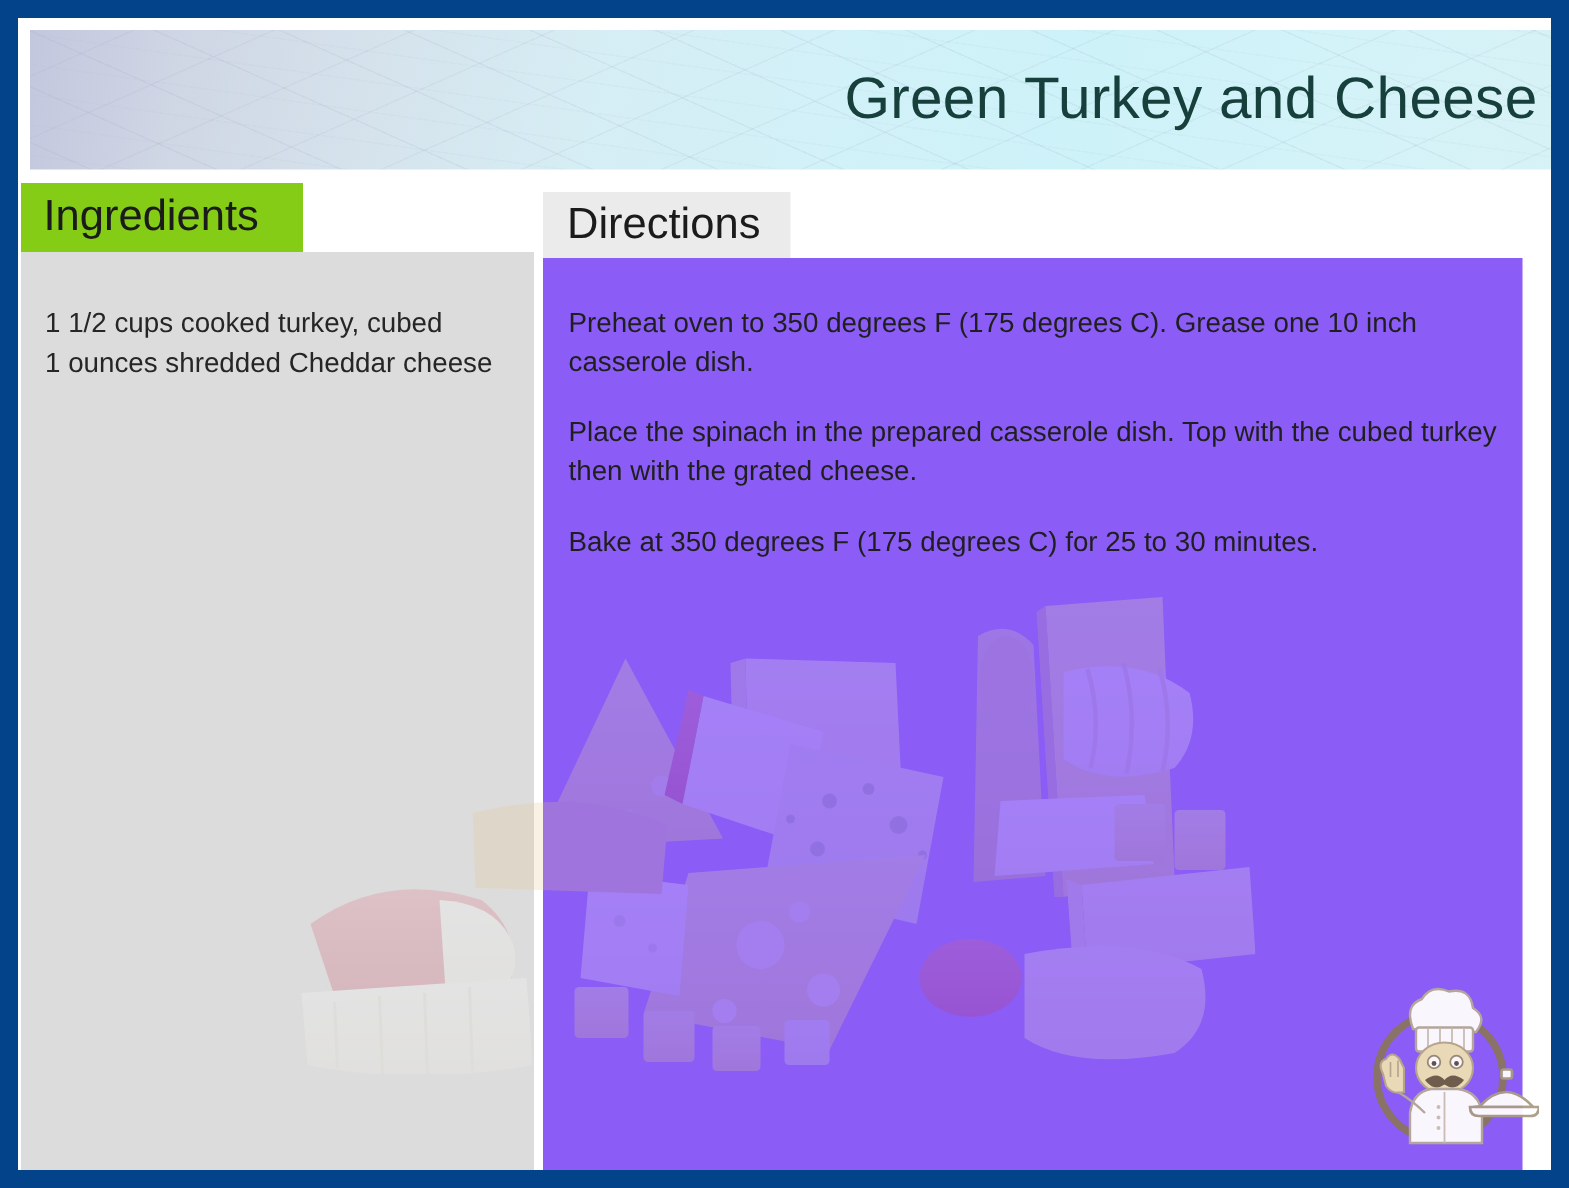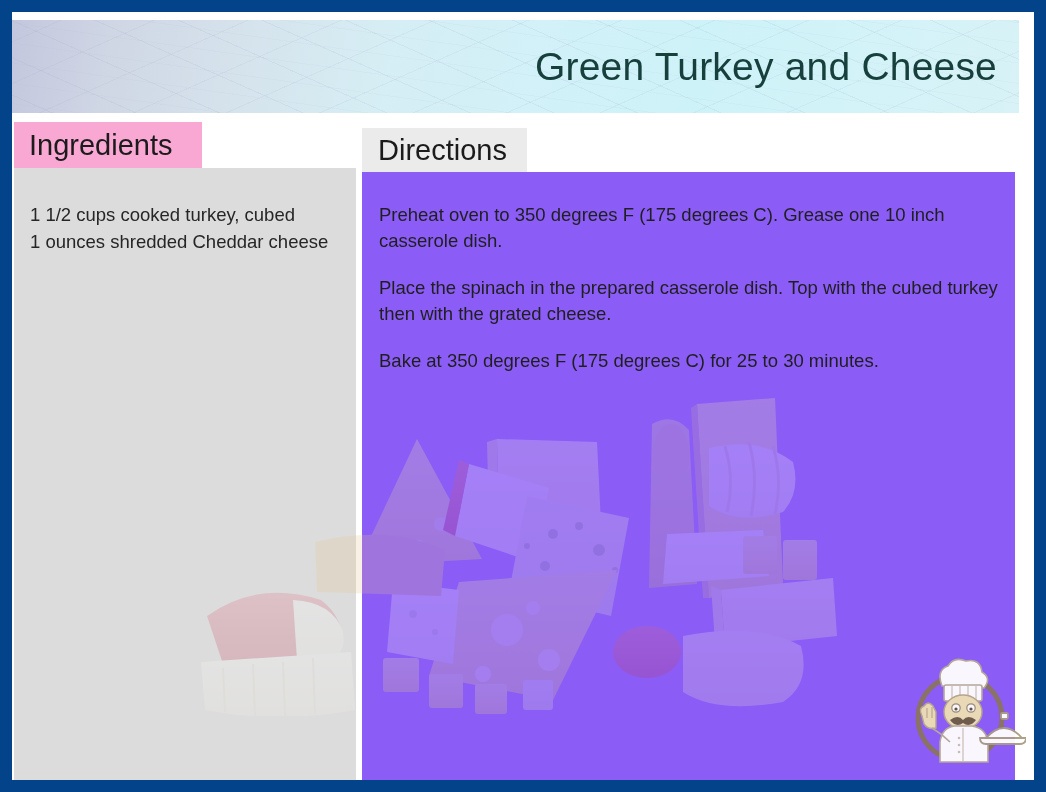--- a/index.html
+++ b/index.html
@@ -26,21 +26,21 @@
   }
   .slide-inner {
     position: absolute;
     inset: 0;
     background: #ffffff;
   }
 
   
   .title-banner {
     position: absolute;
-    left: 0;
+    left: 8px;
     top: 8px;
     width: 1007px;
     height: 93px;
     background:
       repeating-linear-gradient(
         24deg,
         rgba(255,255,255,0.00) 0px,
         rgba(255,255,255,0.00) 16px,
         rgba(150,160,190,0.13) 16px,
         rgba(150,160,190,0.13) 17px,
@@ -68,20 +68,21 @@
       linear-gradient(100deg,
         #c3c7de 0%,
         #cfd6e4 10%,
         #d5e2ec 22%,
         #d6edf4 36%,
         #d2f1f8 52%,
         #cdf2f8 68%,
         #d2f3f8 82%,
         #d8f2f7 100%);
     overflow: hidden;
+    padding-left: 20px;
   }
   .title-text {
     position: absolute;
     right: 22px;
     top: 50%;
     transform: translateY(-50%);
     font-size: 39px;
     line-height: 1.1;
     color: #17403c;
     letter-spacing: 0.2px;
@@ -96,21 +97,21 @@
     width: 342px;
     bottom: 0;
     background: #dcdcdc;
   }
   .tab-ingredients {
     position: absolute;
     left: 2px;
     top: 110px;
     width: 188px;
     height: 46px;
-    background: #f9a8d4;
+    background: #84cc16;
   }
   .tab-ingredients-label {
     position: absolute;
     left: 15px;
     top: 50%;
     transform: translateY(-50%);
     font-size: 29px;
     color: #1b1b1b;
     white-space: nowrap;
   }

